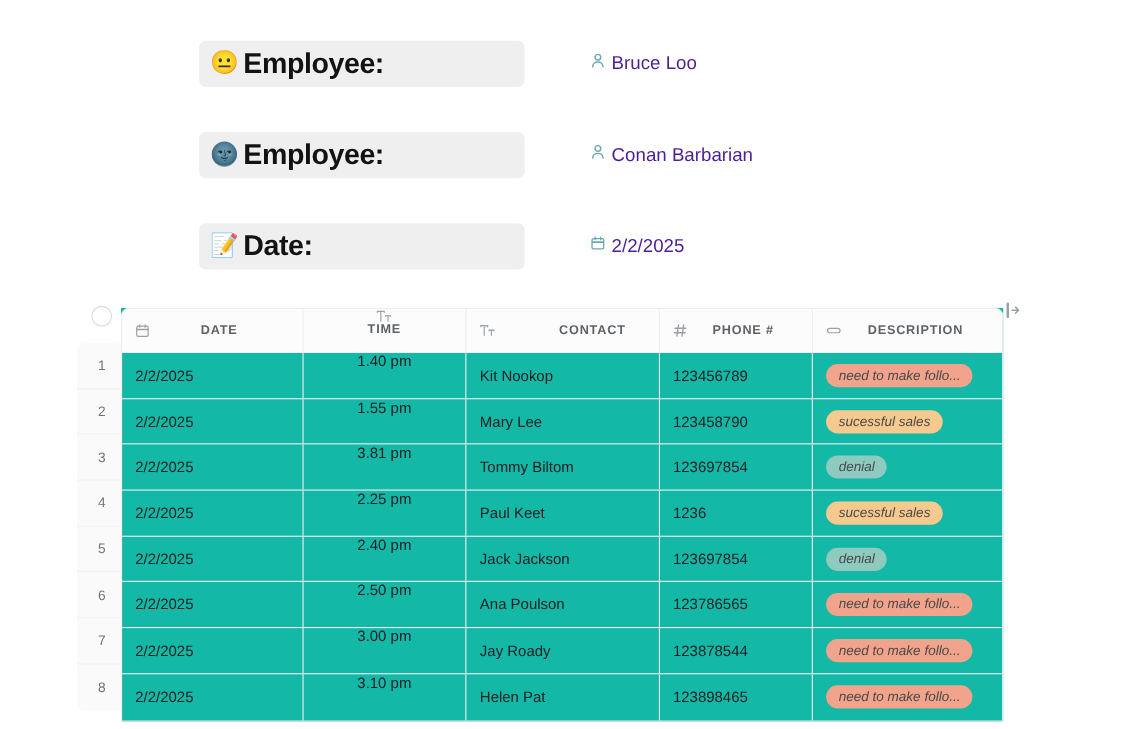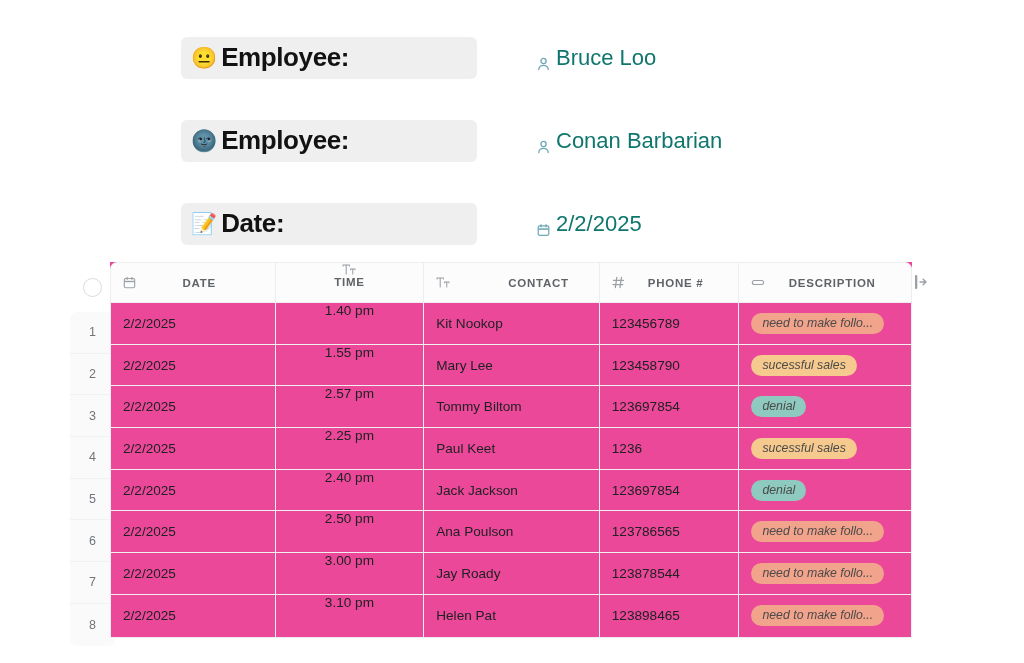--- a/index.html
+++ b/index.html
@@ -44,23 +44,23 @@
   }
   .field-label-text {
     font-size: 26px;
     font-weight: bold;
     letter-spacing: -0.4px;
     color: #121212;
   }
   .field-value {
     margin-left: 60px;
     display: flex;
-    align-items: flex-end;
-    color: #0f766e;
-    font-size: 22px;
+    align-items: flex-start;
+    color: #4c1d95;
+    font-size: 17px;
     white-space: nowrap;
   }
   .field-value .mini-icon {
     margin-right: 6px;
     display: inline-flex;
     align-items: center;
   }
   .field-value .mini-icon svg { display: block; }
 
   
@@ -103,23 +103,23 @@
     font-size: 12.5px;
     color: #70757a;
     border-bottom: 1px solid #f1f1f1;
     box-sizing: border-box;
   }
   .gutter-num:last-child { border-bottom: none; }
 
   .grid {
     position: absolute;
     left: 110px;
-    top: 0;
+    top: 18px;
     width: 802px;
-    background: #ec4899;
+    background: #14b8a6;
   }
   .grid-header {
     display: flex;
     height: 41px;
     background: #fcfcfc;
     border: 1px solid #eeeeee;
     border-radius: 7px 7px 0 0;
     box-sizing: border-box;
   }
   .hcell {
@@ -346,21 +346,21 @@
           <div class="gcell c-date">2/2/2025</div>
           <div class="gcell c-time">1.55 pm</div>
           <div class="gcell c-contact">Mary Lee</div>
           <div class="gcell c-phone">123458790</div>
           <div class="gcell c-desc">
             <span class="badge" style="background: rgb(246, 202, 142);">sucessful sales</span>
           </div>
         </div>
         <div class="grow">
           <div class="gcell c-date">2/2/2025</div>
-          <div class="gcell c-time">2.57 pm</div>
+          <div class="gcell c-time">3.81 pm</div>
           <div class="gcell c-contact">Tommy Biltom</div>
           <div class="gcell c-phone">123697854</div>
           <div class="gcell c-desc">
             <span class="badge" style="background: rgb(142, 202, 191);">denial</span>
           </div>
         </div>
         <div class="grow">
           <div class="gcell c-date">2/2/2025</div>
           <div class="gcell c-time">2.25 pm</div>
           <div class="gcell c-contact">Paul Keet</div>

